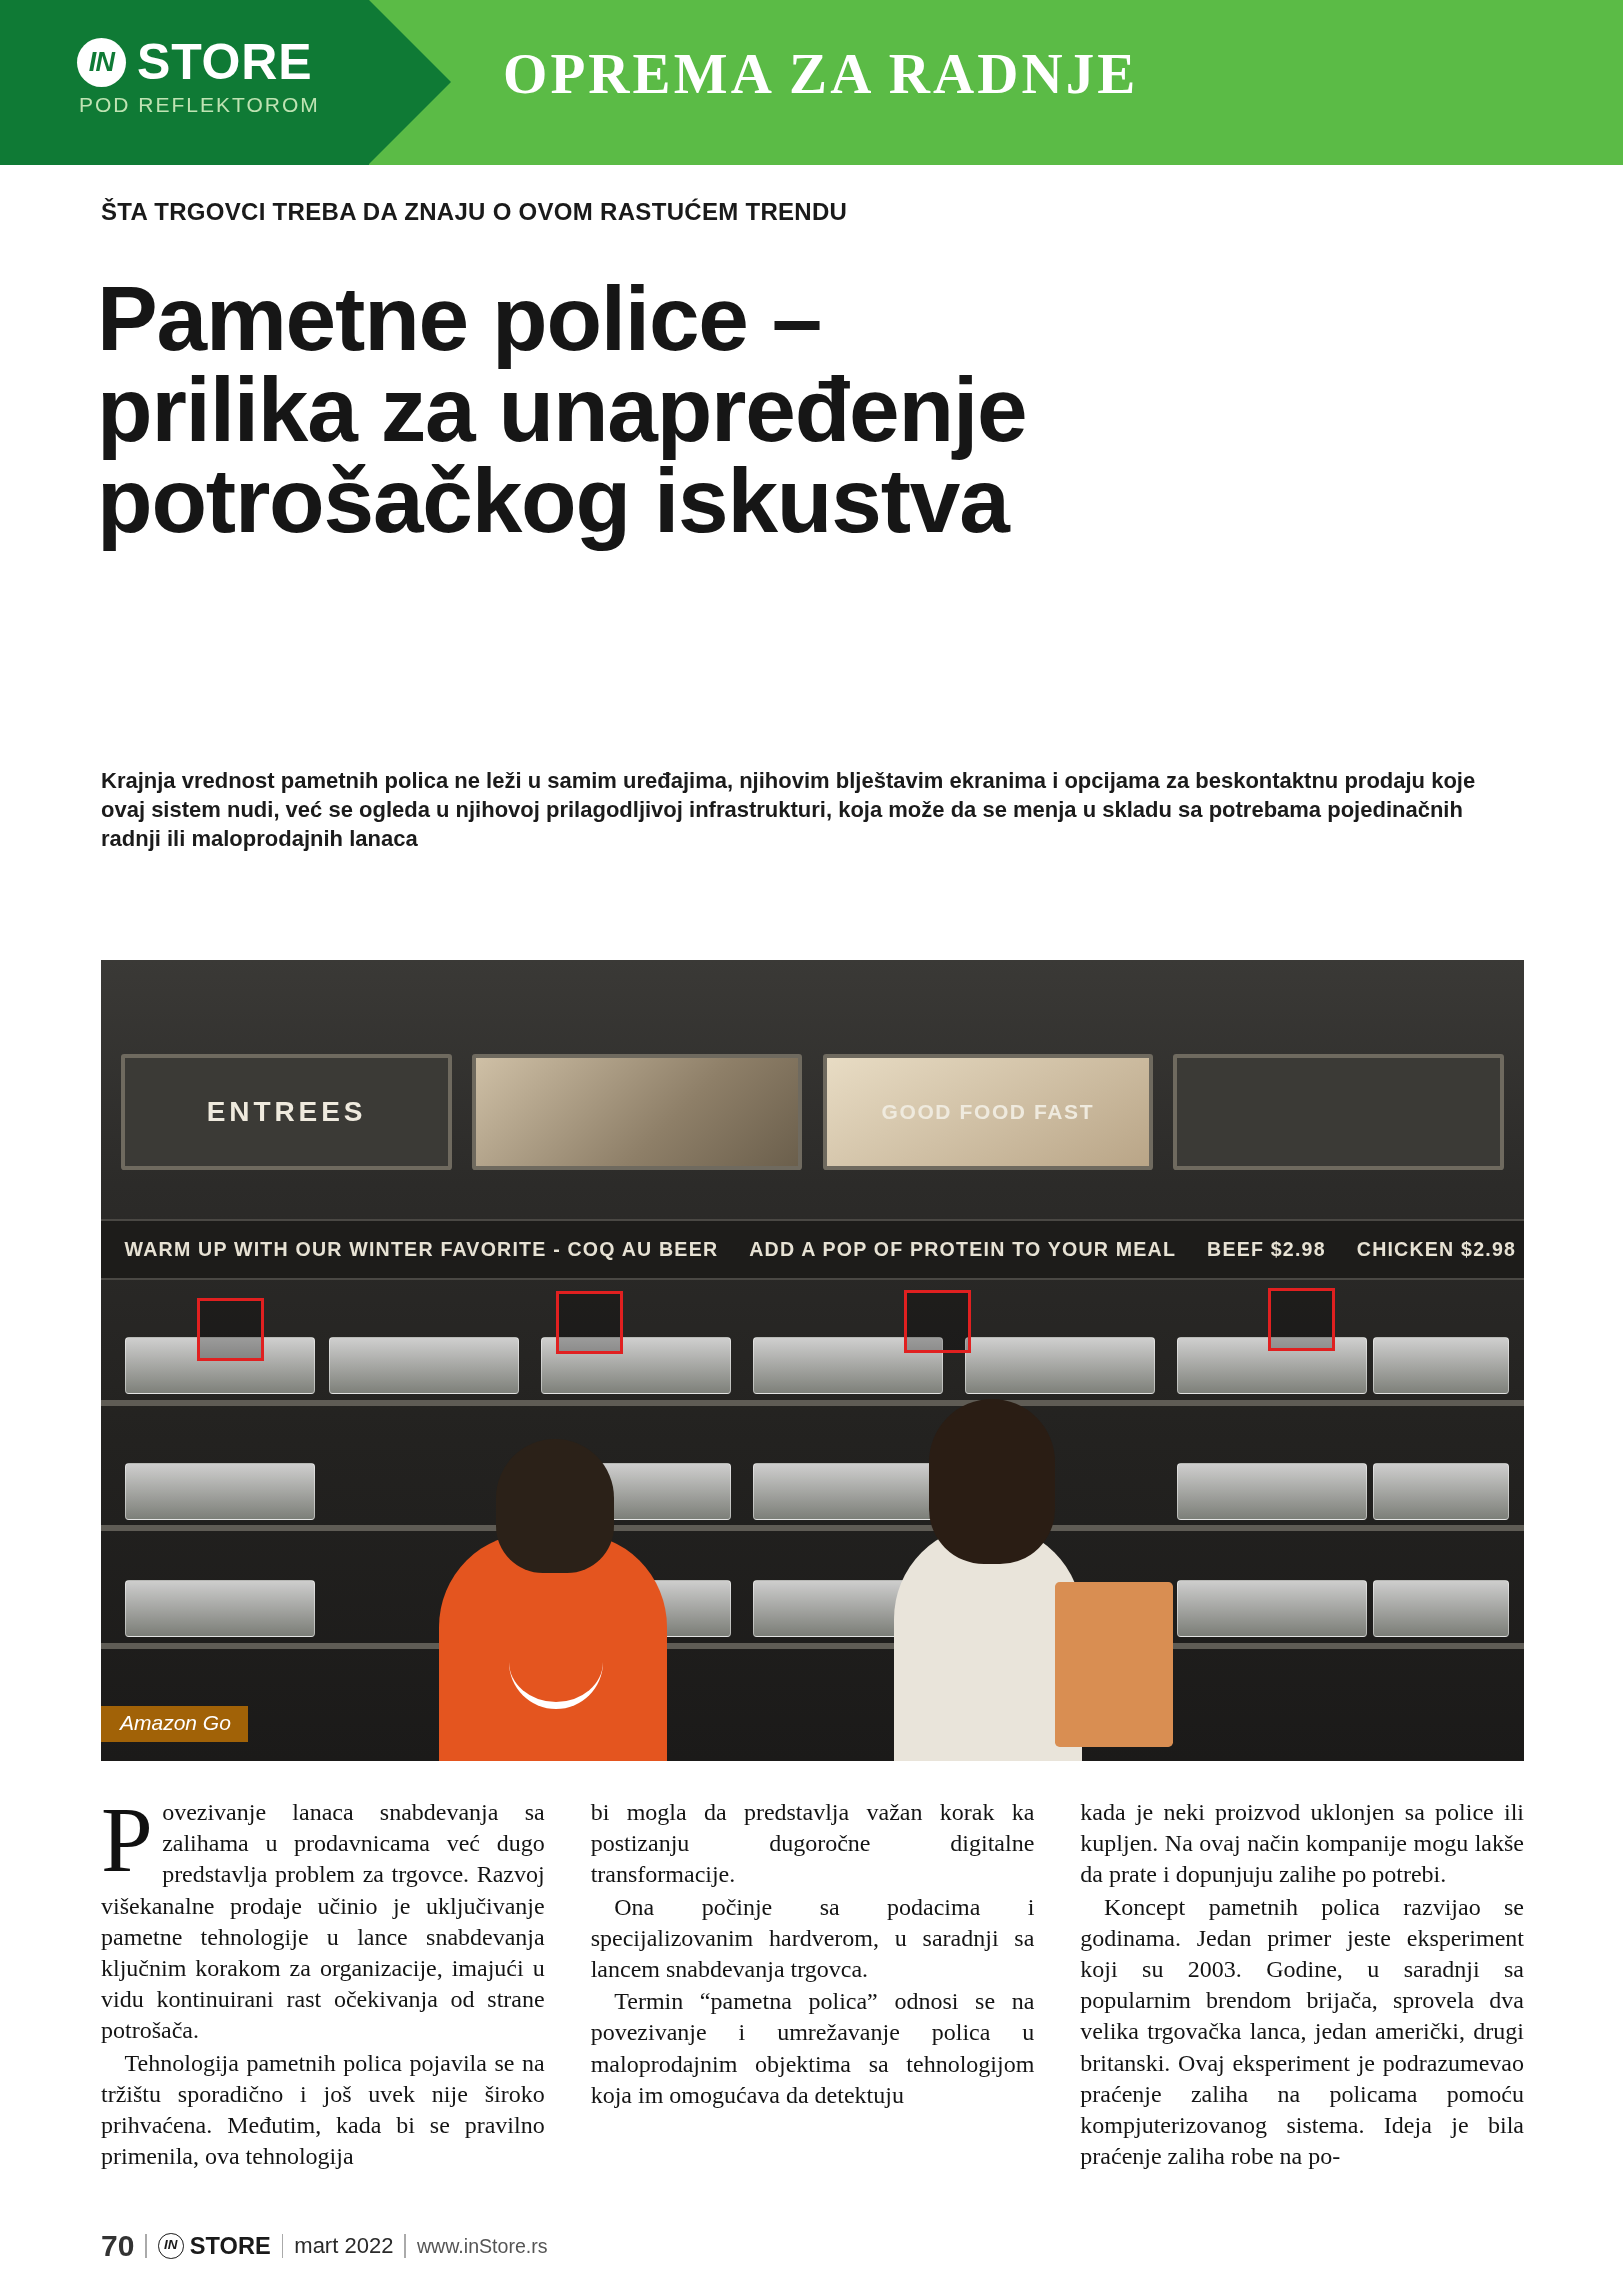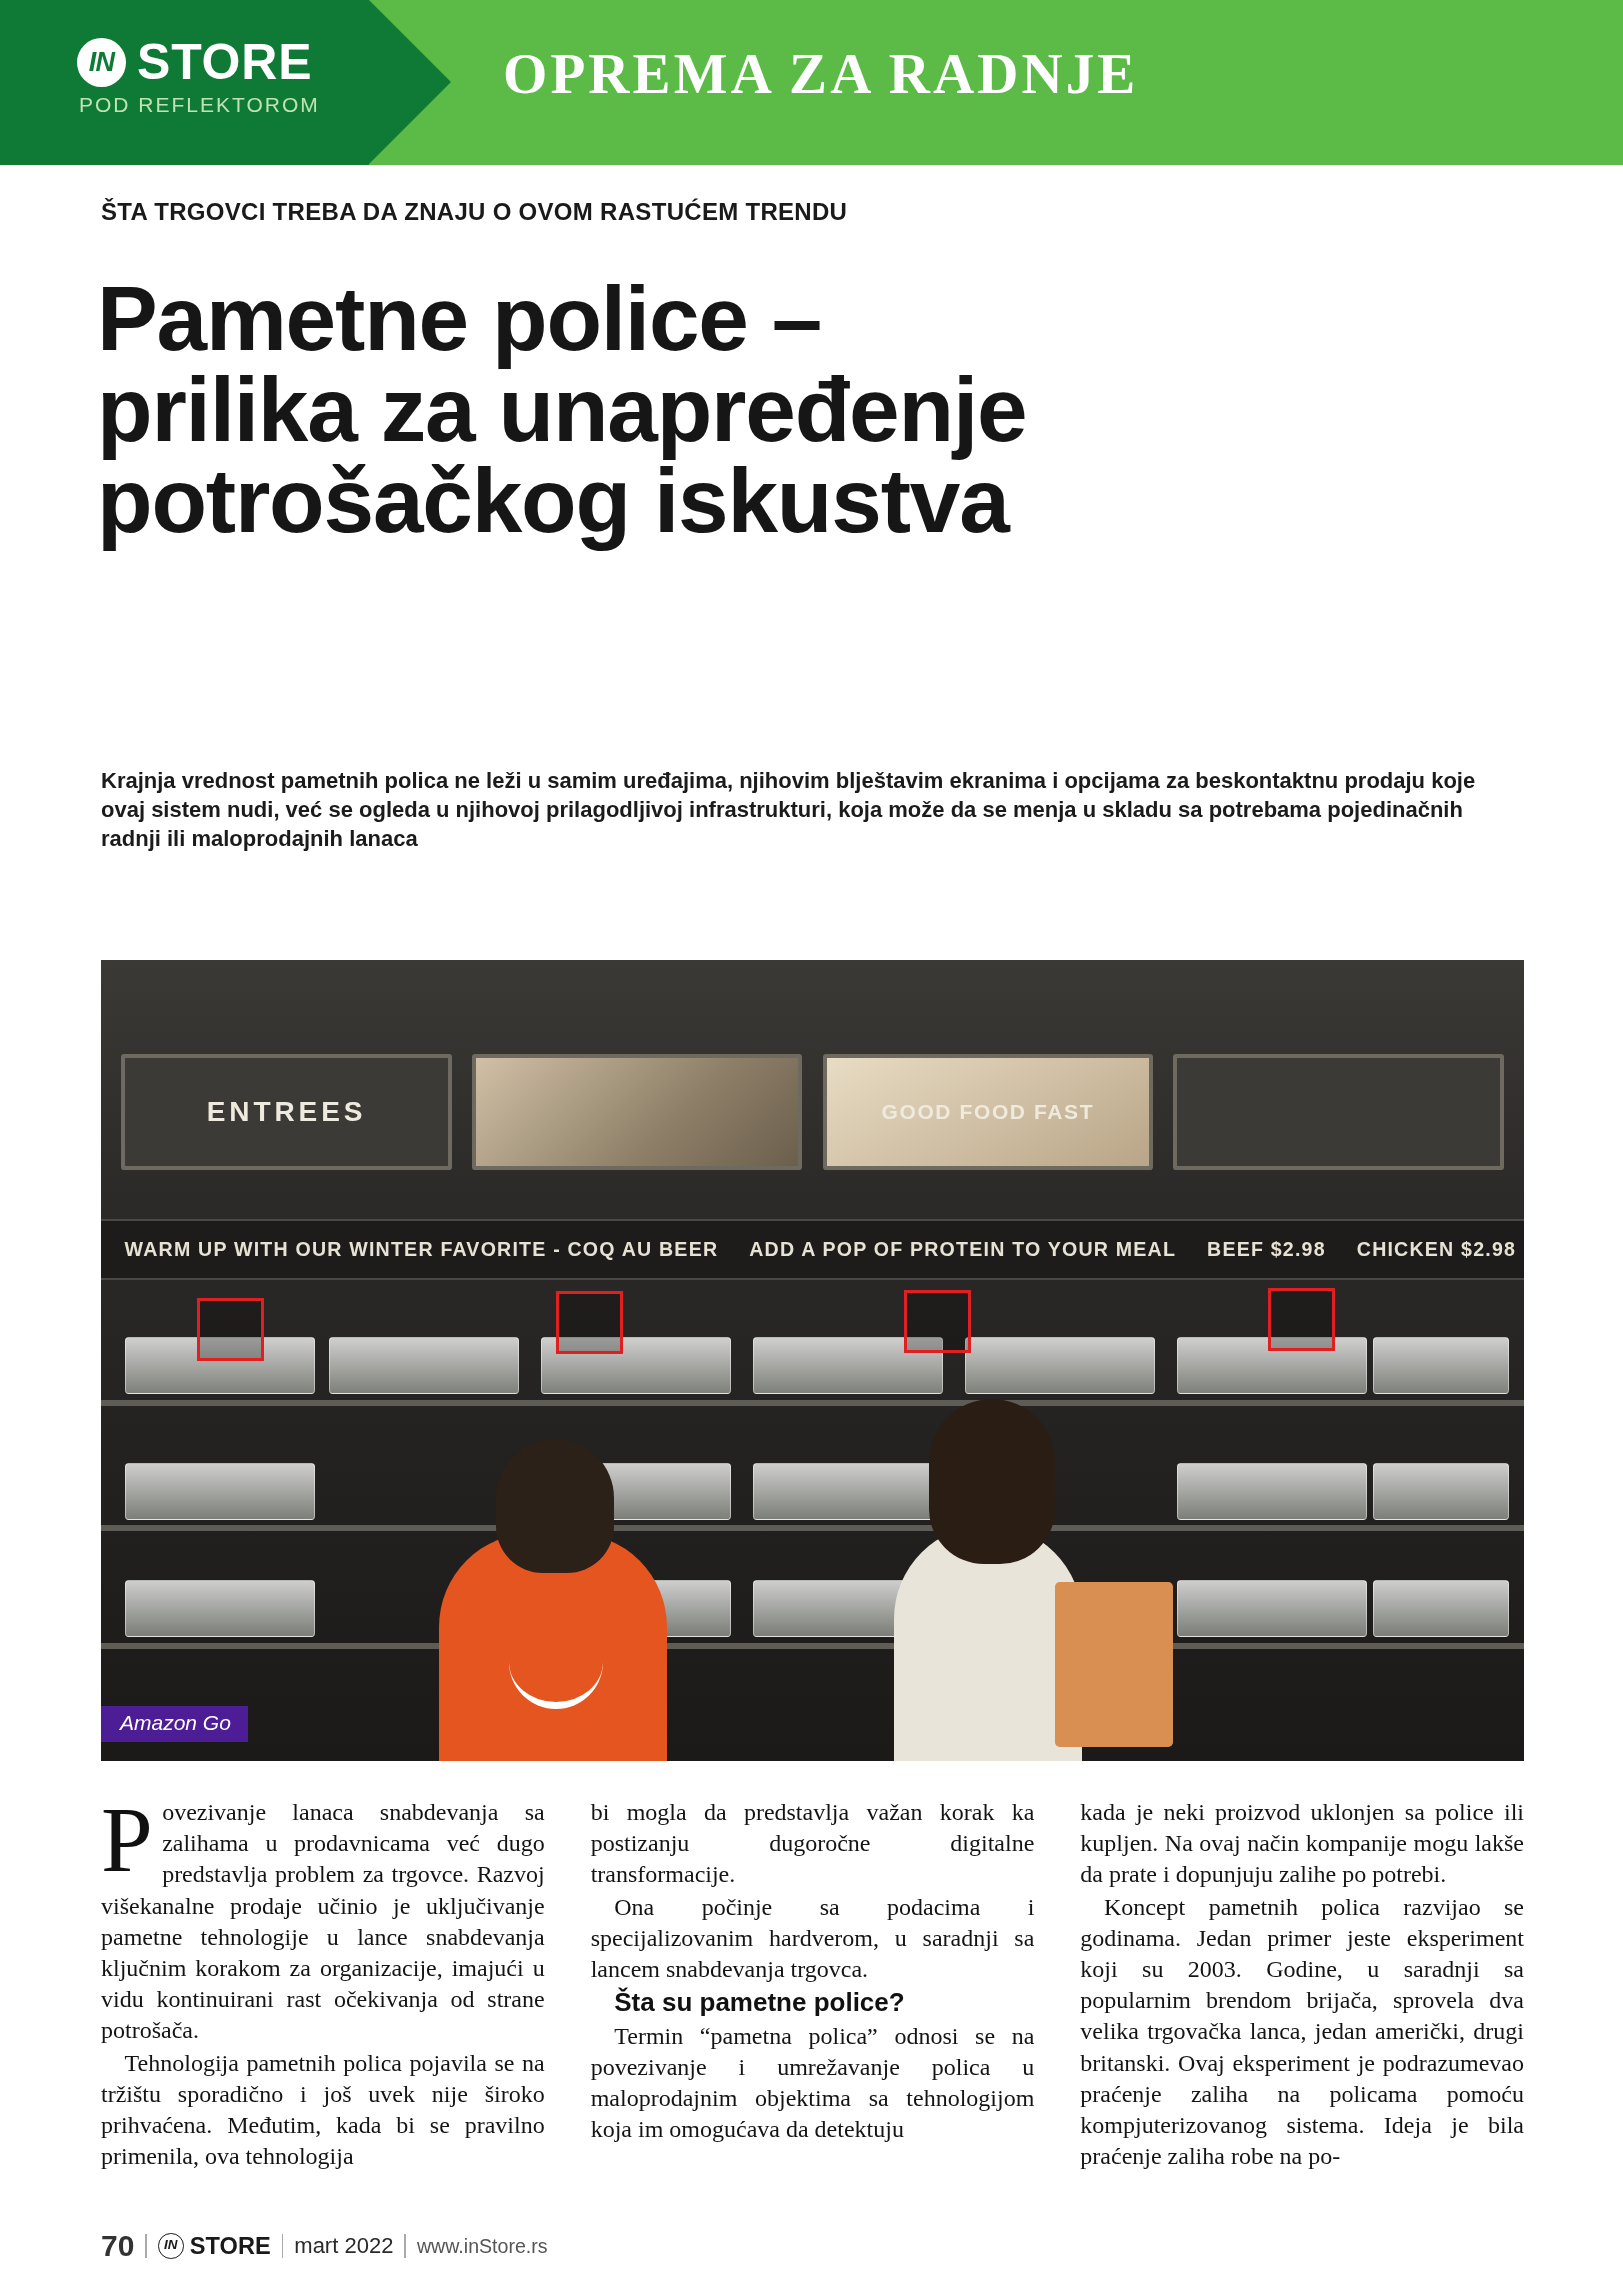--- a/index.html
+++ b/index.html
@@ -229,21 +229,21 @@
     bottom: 52px;
     width: 94px;
     height: 47px;
     border-bottom: 7.9px solid #ffffff;
     border-radius: 0 0 47px 47px;
   }
   .photo-credit {
     position: absolute;
     left: 0;
     bottom: 19px;
-    background: #4c1d95;
+    background: #a16207;
     color: #ffffff;
     font-size: 21px;
     font-style: italic;
     padding: 5.5px 17.3px 7px 19px;
   }
 
   
   .columns {
     position: absolute;
     left: 101px;
@@ -415,21 +415,20 @@
   <div class="col">
     <p class="first dropcap-p">
       <span class="dropcap">P</span><span>ovezivanje lanaca snabdevanja sa zalihama u prodavnicama već dugo predstavlja problem za trgovce. Razvoj višekanalne prodaje učinio je uključivanje pametne tehnologije u lance snabdevanja ključnim korakom za organizacije, imajući u vidu kontinuirani rast očekivanja od strane potrošača.</span>
     </p>
     <p>Tehnologija pametnih polica pojavila se na tržištu sporadično i još uvek nije široko prihvaćena. Međutim, kada bi se pravilno primenila, ova tehnologija</p>
   </div>
 
   <div class="col">
     <p class="first">bi mogla da predstavlja važan korak ka postizanju dugoročne digitalne transformacije.</p>
     <p>Ona počinje sa podacima i specijalizovanim hardverom, u saradnji sa lancem snabdevanja trgovca.</p>
-    <p class="subhead">Šta su pametne police?</p>
     <p>Termin “pametna polica” odnosi se na povezivanje i umrežavanje polica u maloprodajnim objektima sa tehnologijom koja im omogućava da detektuju</p>
   </div>
 
   <div class="col">
     <p class="first">kada je neki proizvod uklonjen sa police ili kupljen. Na ovaj način kompanije mogu lakše da prate i dopunjuju zalihe po potrebi.</p>
     <p>Koncept pametnih polica razvijao se godinama. Jedan primer jeste eksperiment koji su 2003. Godine, u saradnji sa popularnim brendom brijača, sprovela dva velika trgovačka lanca, jedan američki, drugi britanski. Ovaj eksperiment je podrazumevao praćenje zaliha na policama pomoću kompjuterizovanog sistema. Ideja je bila praćenje zaliha robe na po-</p>
   </div>
 
 </div>
 

